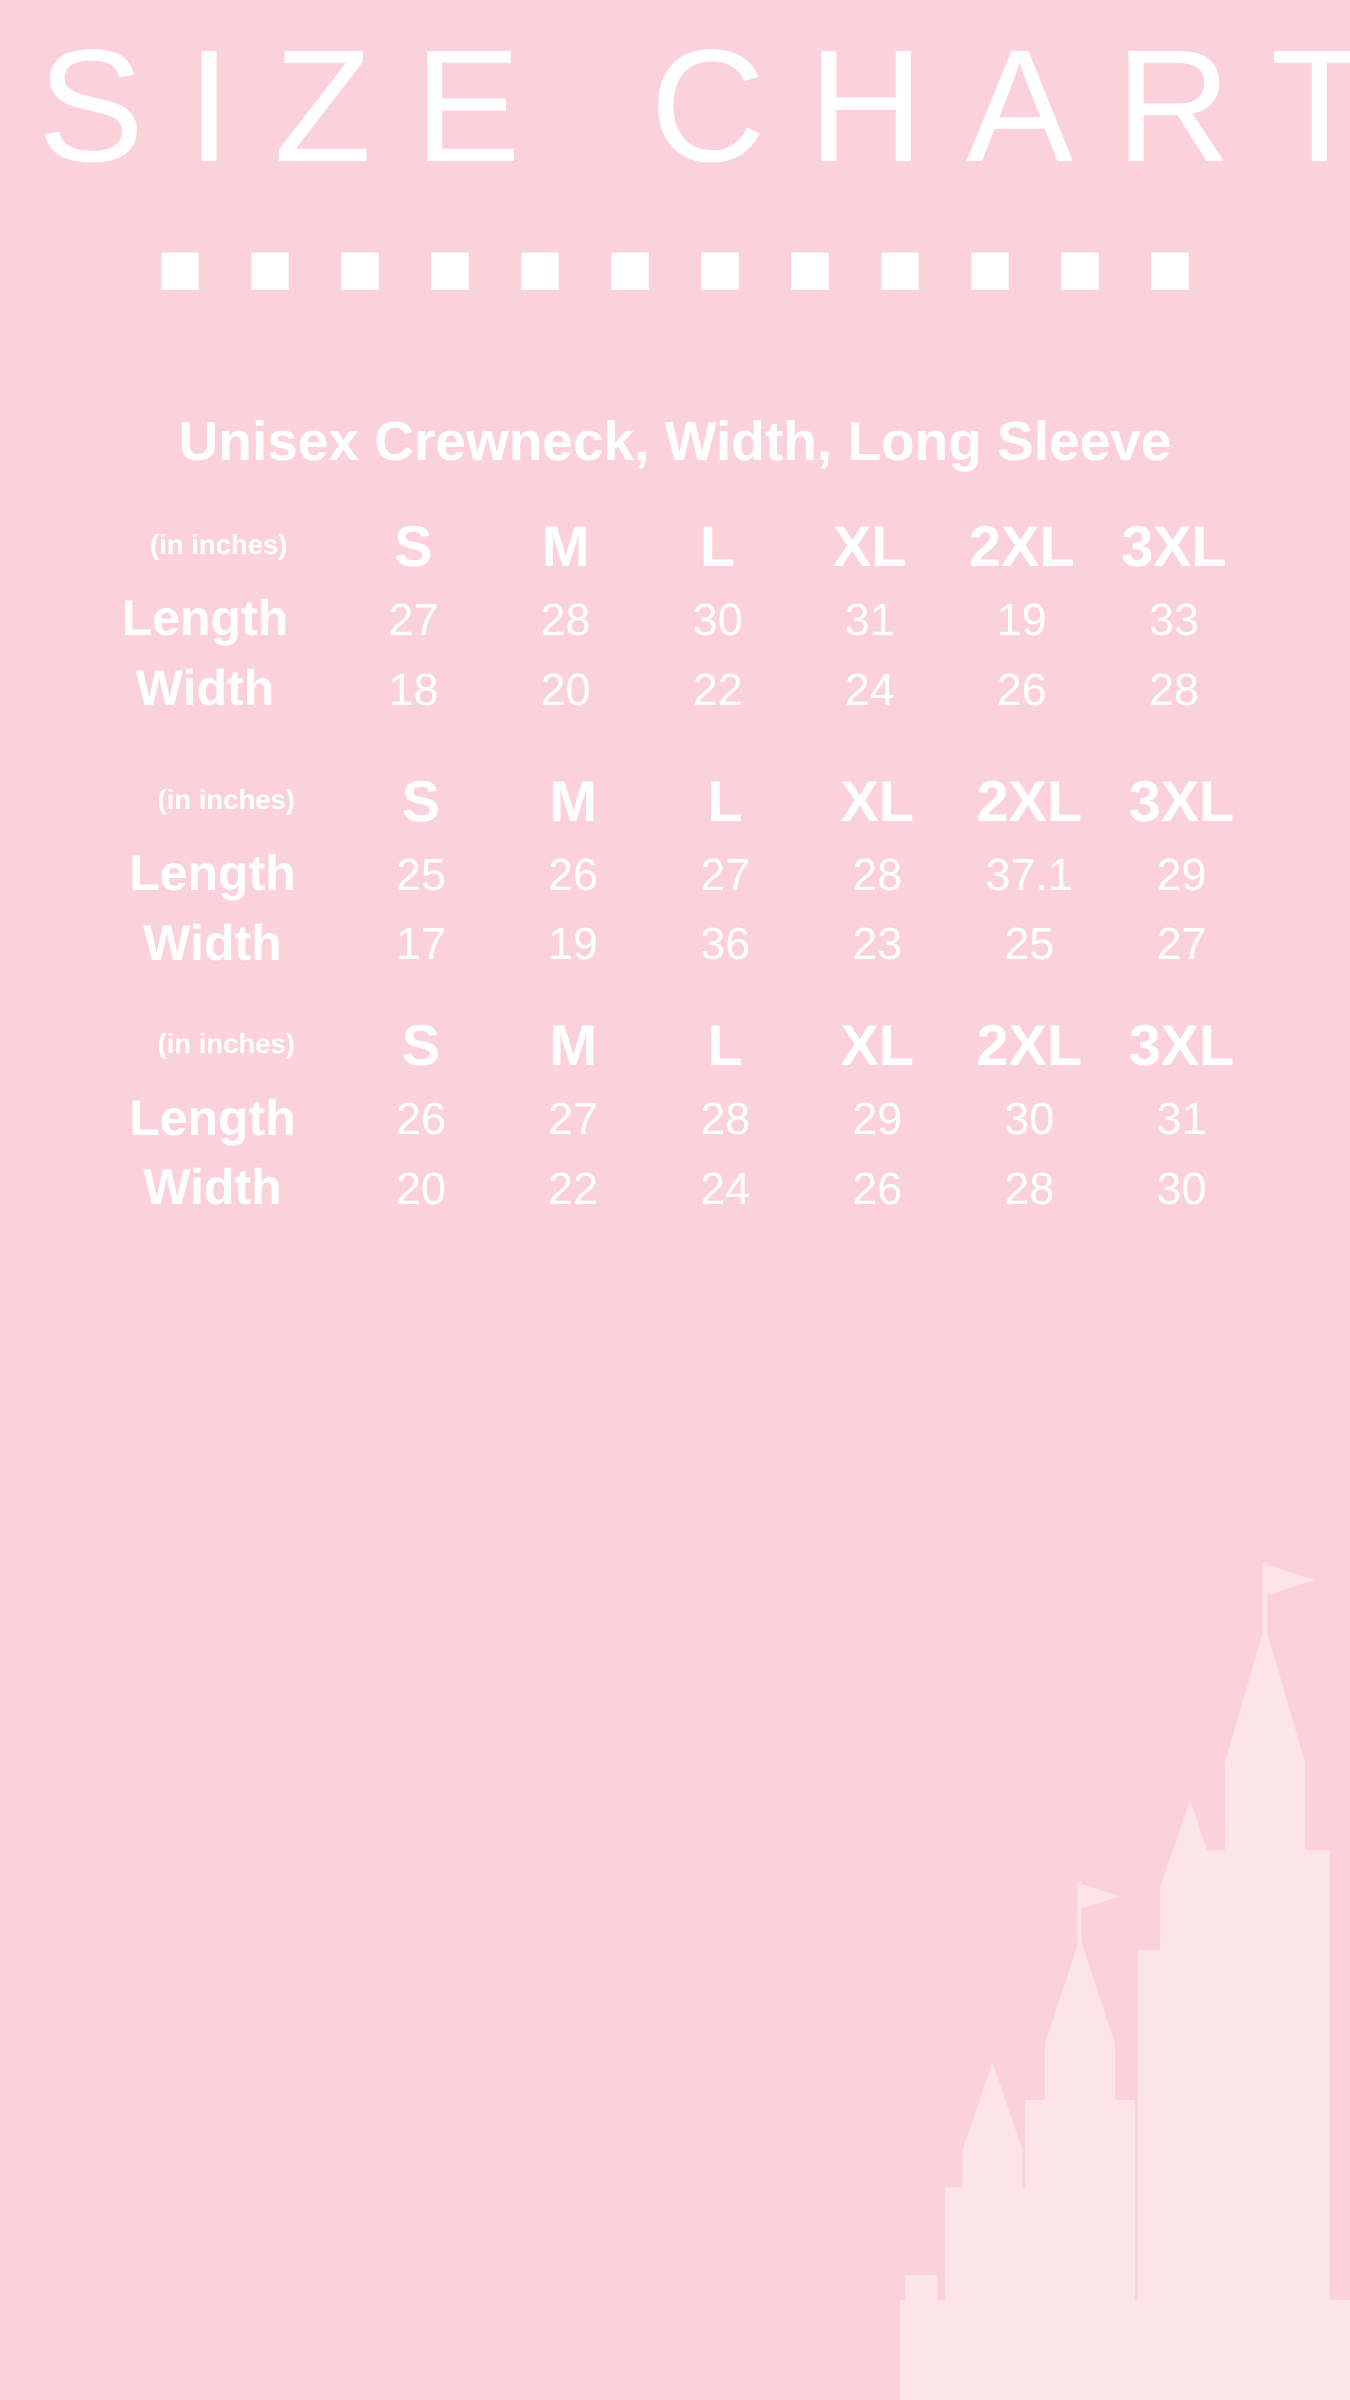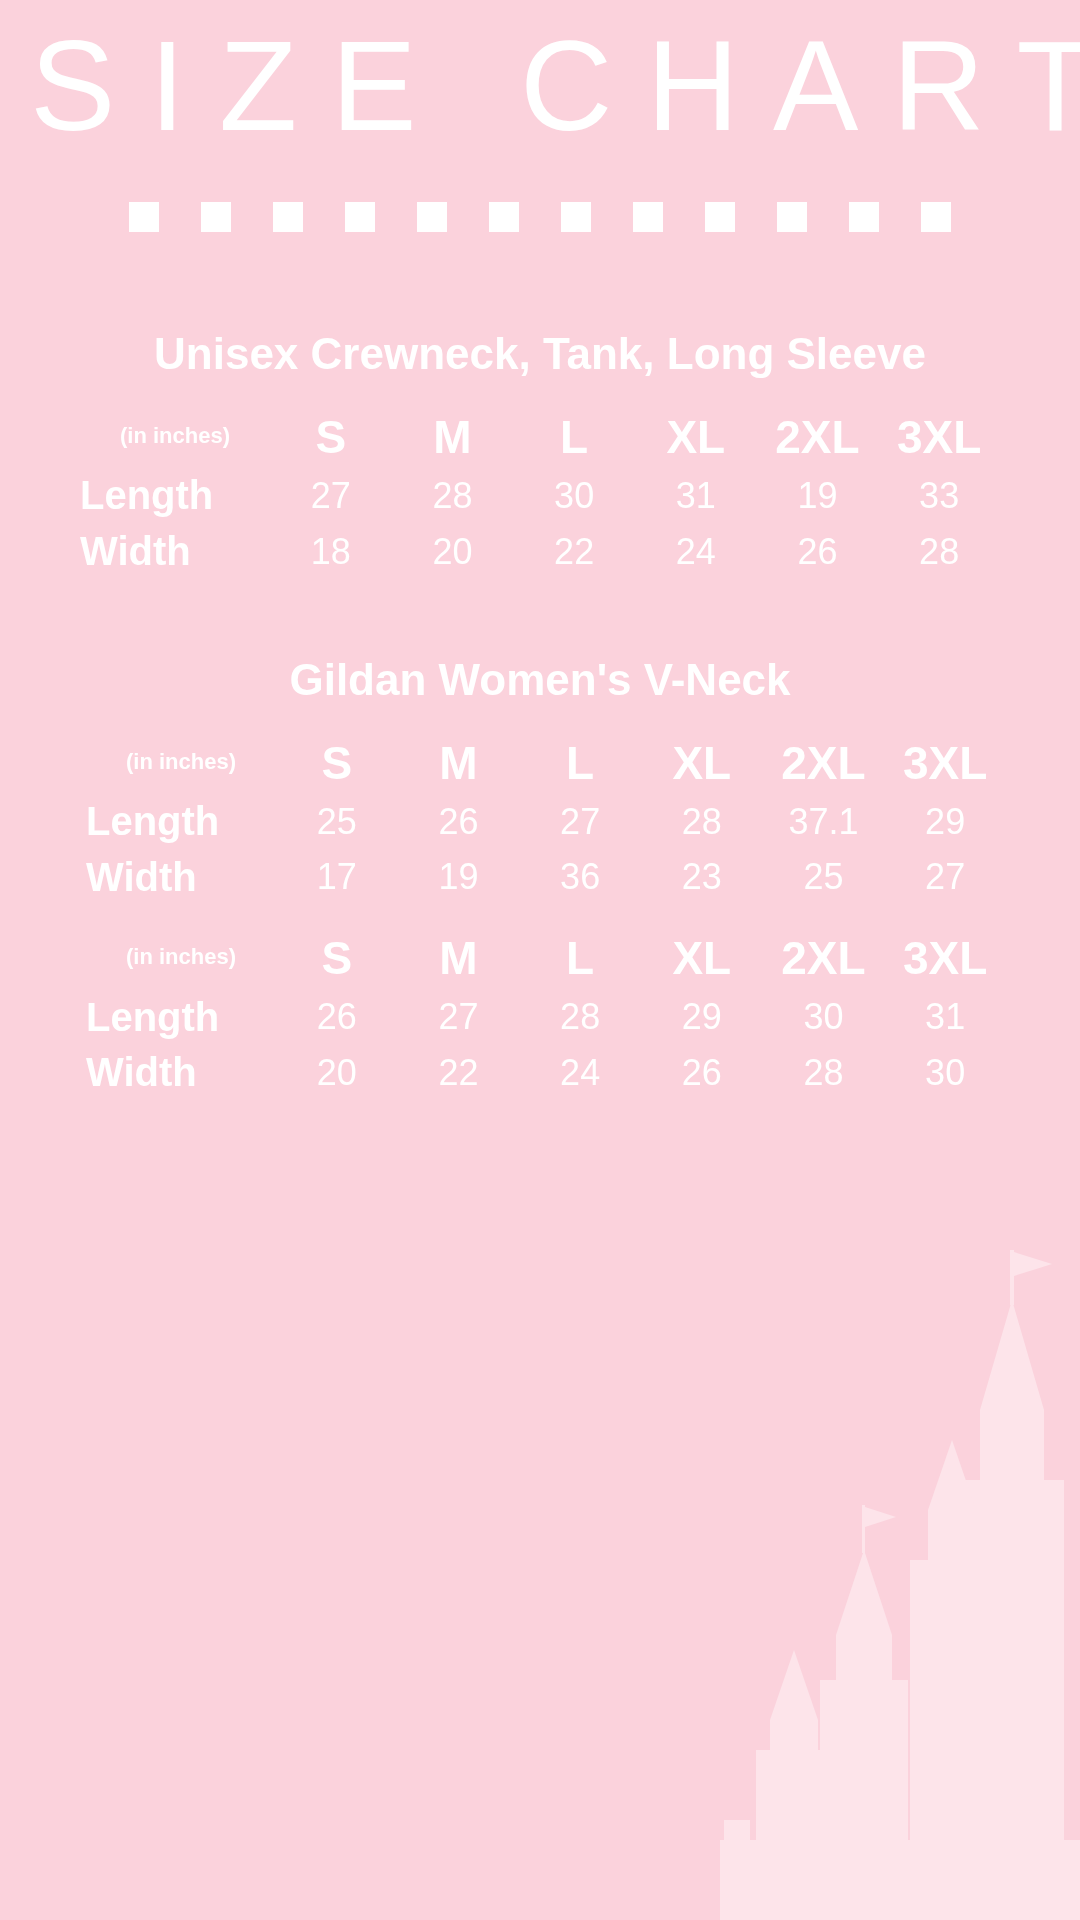--- a/index.html
+++ b/index.html
@@ -102,21 +102,21 @@
     padding-bottom: 6px;
   }
   .colhead {
     font-size: 46px;
     font-weight: bold;
     padding-bottom: 4px;
   }
   .rowlabel {
     font-size: 40px;
     font-weight: bold;
-    text-align: left;
+    text-align: center;
     padding-right: 22px;
   }
   .cell {
     font-size: 36px;
     font-weight: 300;
     color: #ffffff;
     line-height: 1.55;
   }
 </style>
 </head>
@@ -160,21 +160,21 @@
     <span class="sq"></span>
     <span class="sq"></span>
     <span class="sq"></span>
     <span class="sq"></span>
     <span class="sq"></span>
     <span class="sq"></span>
     <span class="sq"></span>
   </div>
 
   <div class="section sec1">
-    <div class="section-title">Unisex Crewneck, Tank, Long Sleeve</div>
+    <div class="section-title">Unisex Crewneck, Width, Long Sleeve</div>
     <table class="size-table">
       <colgroup>
           <col class="rowhead">
           <col>
           <col>
           <col>
           <col>
           <col>
           <col>
         </colgroup>
@@ -204,21 +204,20 @@
         <td class="cell">22</td>
         <td class="cell">24</td>
         <td class="cell">26</td>
         <td class="cell">28</td>
       </tr>
     </tbody>
       </table>
   </div>
 
   <div class="section sec2">
-    <div class="section-title">Gildan Women's V-Neck</div>
     <table class="size-table">
       <colgroup>
           <col class="rowhead">
           <col>
           <col>
           <col>
           <col>
           <col>
           <col>
         </colgroup>

